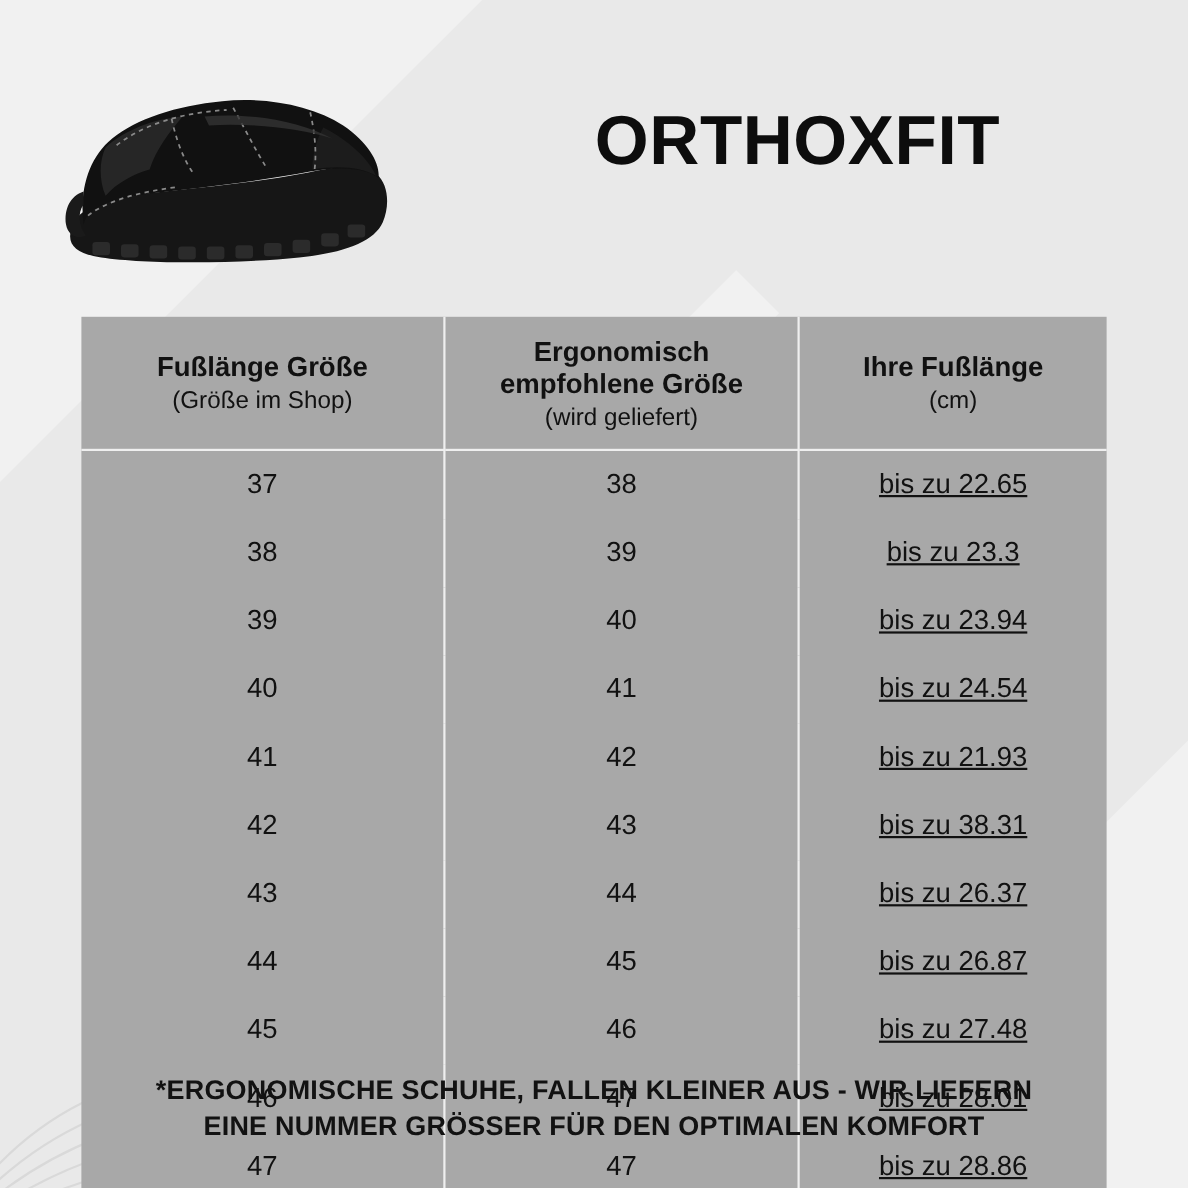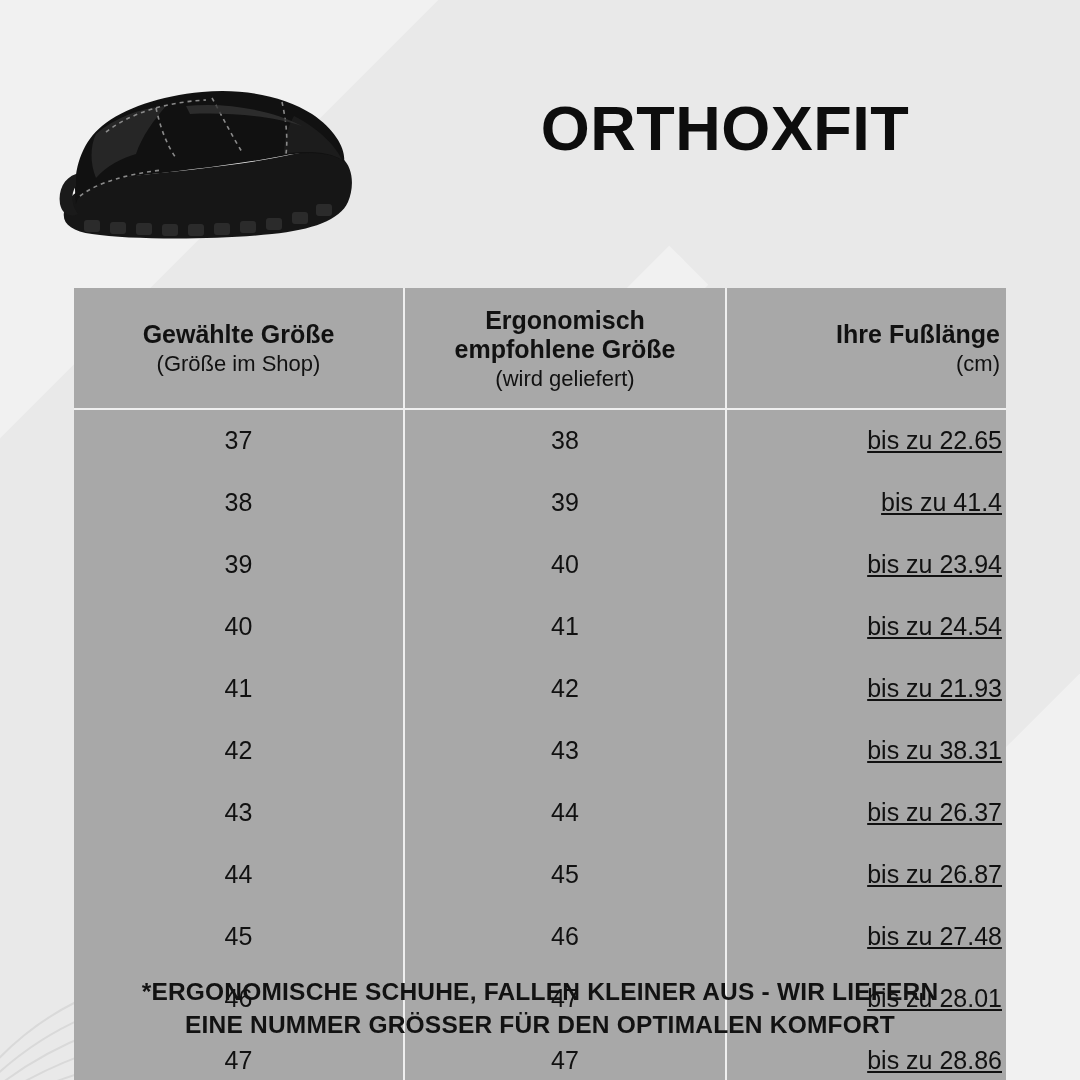--- a/index.html
+++ b/index.html
@@ -92,21 +92,21 @@
     background: #a8a8a8;
     table-layout: fixed;
   }
   table.sizes th,
   table.sizes td {
     border-right: 2px solid #efefef;
     text-align: center;
     color: #111;
   }
   table.sizes th:last-child,
-  table.sizes td:last-child { border-right: 0; text-align: right; }
+  table.sizes td:last-child { border-right: 0; }
 
   table.sizes thead th {
     padding: 18px 6px 16px 6px;
     border-bottom: 2px solid #efefef;
     vertical-align: middle;
     height: 80px;
   }
   .th-main {
     font-size: 25px;
     font-weight: bold;
@@ -222,21 +222,21 @@
 <div class="table-wrap">
   <table class="sizes">
     <colgroup>
       <col class="c1">
         <col class="c2">
         <col class="c3">
     </colgroup>
     <thead>
       <tr>
         <th>
-          <div class="th-main">Gewählte Größe</div>
+          <div class="th-main">Fußlänge Größe</div>
           <div class="th-sub">(Größe im Shop)</div>
         </th>
         <th>
           <div class="th-main">Ergonomisch</div>
           <div class="th-main">empfohlene Größe</div>
           <div class="th-sub">(wird geliefert)</div>
         </th>
         <th>
           <div class="th-main">Ihre Fußlänge</div>
           <div class="th-sub">(cm)</div>
@@ -245,21 +245,21 @@
     </thead>
     <tbody>
       <tr>
         <td>37</td>
         <td>38</td>
         <td class="col-len">bis zu 22.65</td>
       </tr>
       <tr>
         <td>38</td>
         <td>39</td>
-        <td class="col-len">bis zu 41.4</td>
+        <td class="col-len">bis zu 23.3</td>
       </tr>
       <tr>
         <td>39</td>
         <td>40</td>
         <td class="col-len">bis zu 23.94</td>
       </tr>
       <tr>
         <td>40</td>
         <td>41</td>
         <td class="col-len">bis zu 24.54</td>

